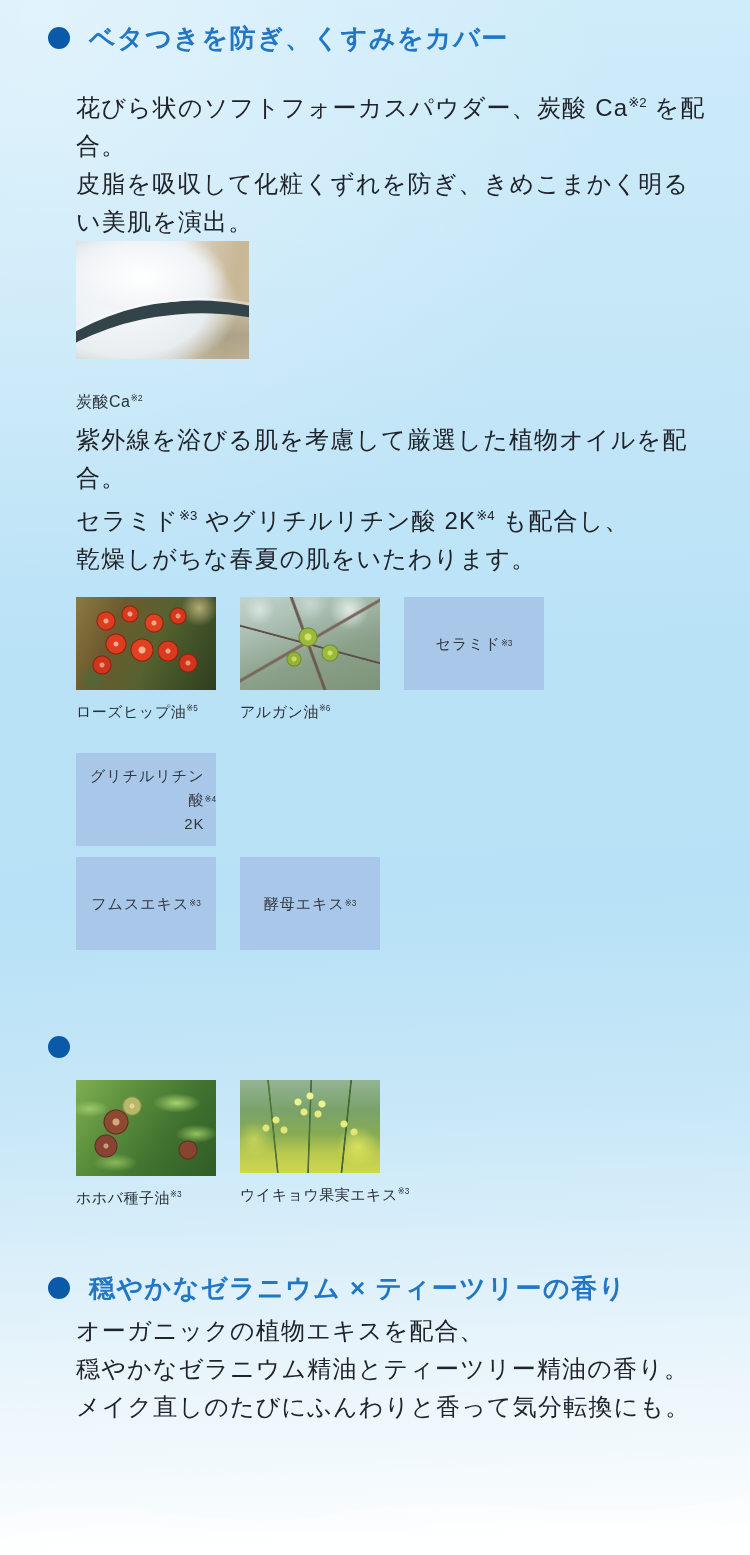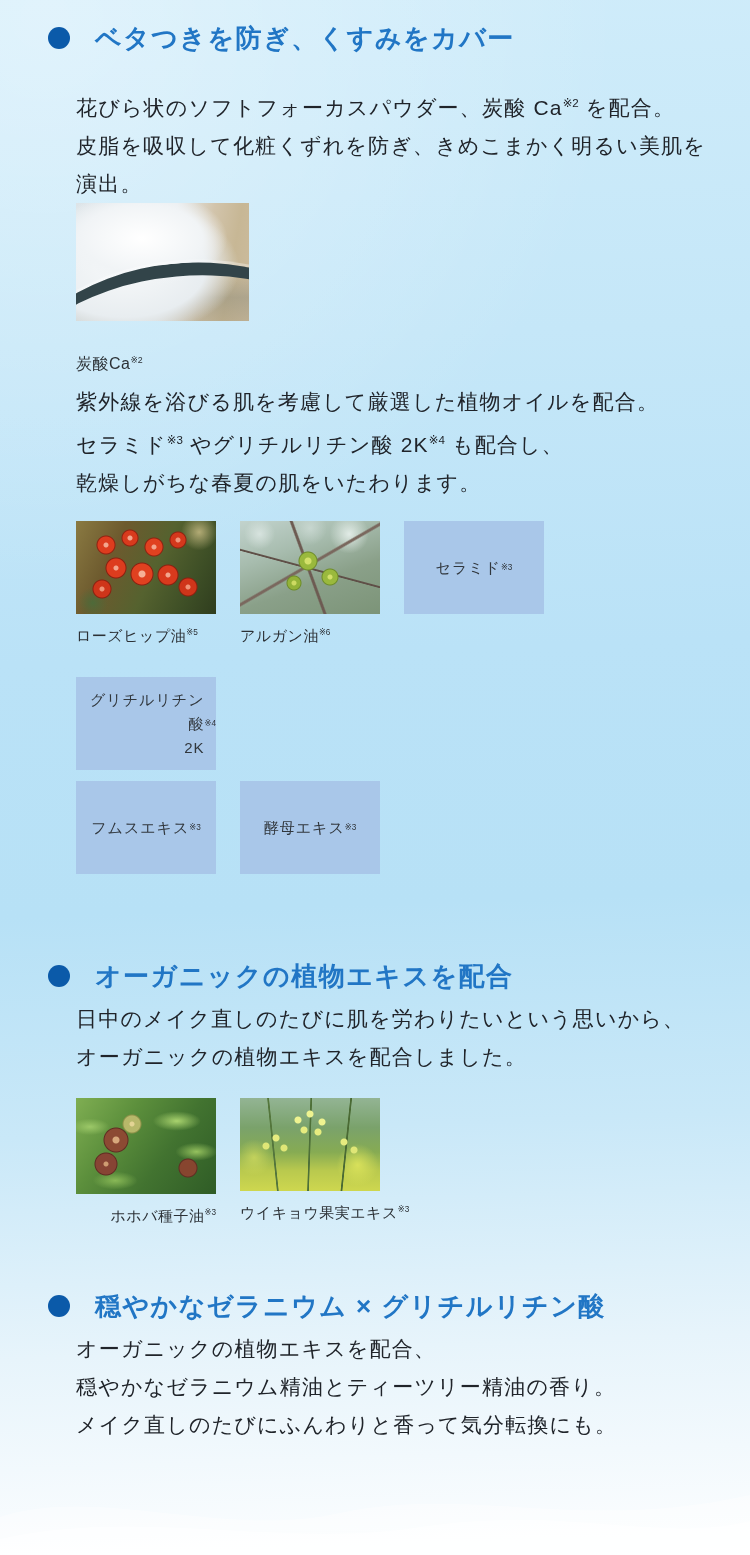--- a/index.html
+++ b/index.html
@@ -14,29 +14,29 @@
       #cfecfa 0%, #c5e7f8 22%, #bae2f7 42%, #b7e1f6 58%,
       #c9e8f8 72%, #e7f4fb 86%, #fdfeff 100%);
   }
   .page::before{
     content:""; position:absolute; inset:0; pointer-events:none;
     background:radial-gradient(circle at 6% 1%, rgba(255,255,255,.38), rgba(255,255,255,0) 34%);
   }
   .content { position:relative; padding:0 38px 0 76px; }
 
   .heading{
-    display:flex; align-items:center; gap:25px;
+    display:flex; align-items:center; gap:19px;
     margin-left:-28px;
     font-size:26px; line-height:32px; font-weight:600;
     letter-spacing:1.5px; color:#2176c5;
   }
   .bullet{ width:22px; height:22px; border-radius:50%; background:#0b5aa9; flex:none; }
 
   .body p{
-    font-size:21px; line-height:38px; font-weight:500;
+    font-size:24px; line-height:38px; font-weight:500;
     letter-spacing:1.2px; color:#20242a;
   }
   sup{ font-size:0.55em; vertical-align:super; letter-spacing:0; }
 
   .caption{
     display:block; margin-top:8px;
     font-size:15px; line-height:22px; color:#2c3136; letter-spacing:0.5px;
   }
   .powder-fig .caption{ margin-top:28px; font-size:16px; }
 
@@ -57,21 +57,21 @@
   .s1-body  { margin-top:30px; }
   .powder-fig{ margin-top:0; }
   .s2-heading{ margin-top:58px; }
   .s2-body  { margin-top:8px; }
   .s2-row   { margin-top:19px; }
   .chip-glyc{ margin-top:30px;text-align:right; }
   .note     { margin-top:47px; }
   .chip-row { margin-top:11px; }
   .s3-heading{ margin-top:86px; }
   .s3-body  { margin-top:8px; }
-  .s3-row   { margin-top:22px;text-align:right; }
+  .s3-row   { margin-top:22px; }
   .s4-heading{ margin-top:63px; }
   .s4-body  { margin-top:8px; }
 
   
   .photo-powder{
     width:173px; height:118px;
     background:
       radial-gradient(ellipse 110px 62px at 38% 30%, #ffffff 0%, #f1f4f6 55%, rgba(240,243,245,0) 78%),
       radial-gradient(ellipse 140px 85px at 28% 55%, #f7f9fa 0%, #e8edf0 58%, rgba(233,237,240,0) 82%),
       linear-gradient(to bottom, rgba(0,0,0,0) 58%, rgba(98,106,100,.28) 80%, rgba(142,136,114,.25) 100%),
@@ -184,40 +184,35 @@
     </div>
     <div class="chip chip-glyc">グリチルリチン酸
 2K<sup>※4</sup></div>
     <div class="media-row chip-row">
       <div class="chip">フムスエキス<sup>※3</sup></div>
       <div class="chip">酵母エキス<sup>※3</sup></div>
     </div>
 
     <h2 class="heading s3-heading">
       <span class="bullet"></span>
-      <span>オーガニックの植物エキスを配合</span>
     </h2>
-    <div class="body s3-body">
-      <p>日中のメイク直しのたびに肌を労わりたいという思いから、</p>
-      <p>オーガニックの植物エキスを配合しました。</p>
-    </div>
     <div class="media-row s3-row">
       <figure>
         <div class="photo photo-jojoba"></div>
         <figcaption class="caption">ホホバ種子油<sup>※3</sup></figcaption>
       </figure>
       <figure>
         <div class="photo photo-fennel"></div>
         <figcaption class="caption">ウイキョウ果実エキス<sup>※3</sup></figcaption>
       </figure>
     </div>
 
     <h2 class="heading s4-heading">
       <span class="bullet"></span>
-      <span>穏やかなゼラニウム × グリチルリチン酸</span>
+      <span>穏やかなゼラニウム × ティーツリーの香り</span>
     </h2>
     <div class="body s4-body">
       <p>オーガニックの植物エキスを配合、</p>
       <p>穏やかなゼラニウム精油とティーツリー精油の香り。</p>
       <p>メイク直しのたびにふんわりと香って気分転換にも。</p>
     </div>
 
   </div>
 
   <svg class="wave" width="750" height="110" viewBox="0 0 750 110" aria-hidden="true">

